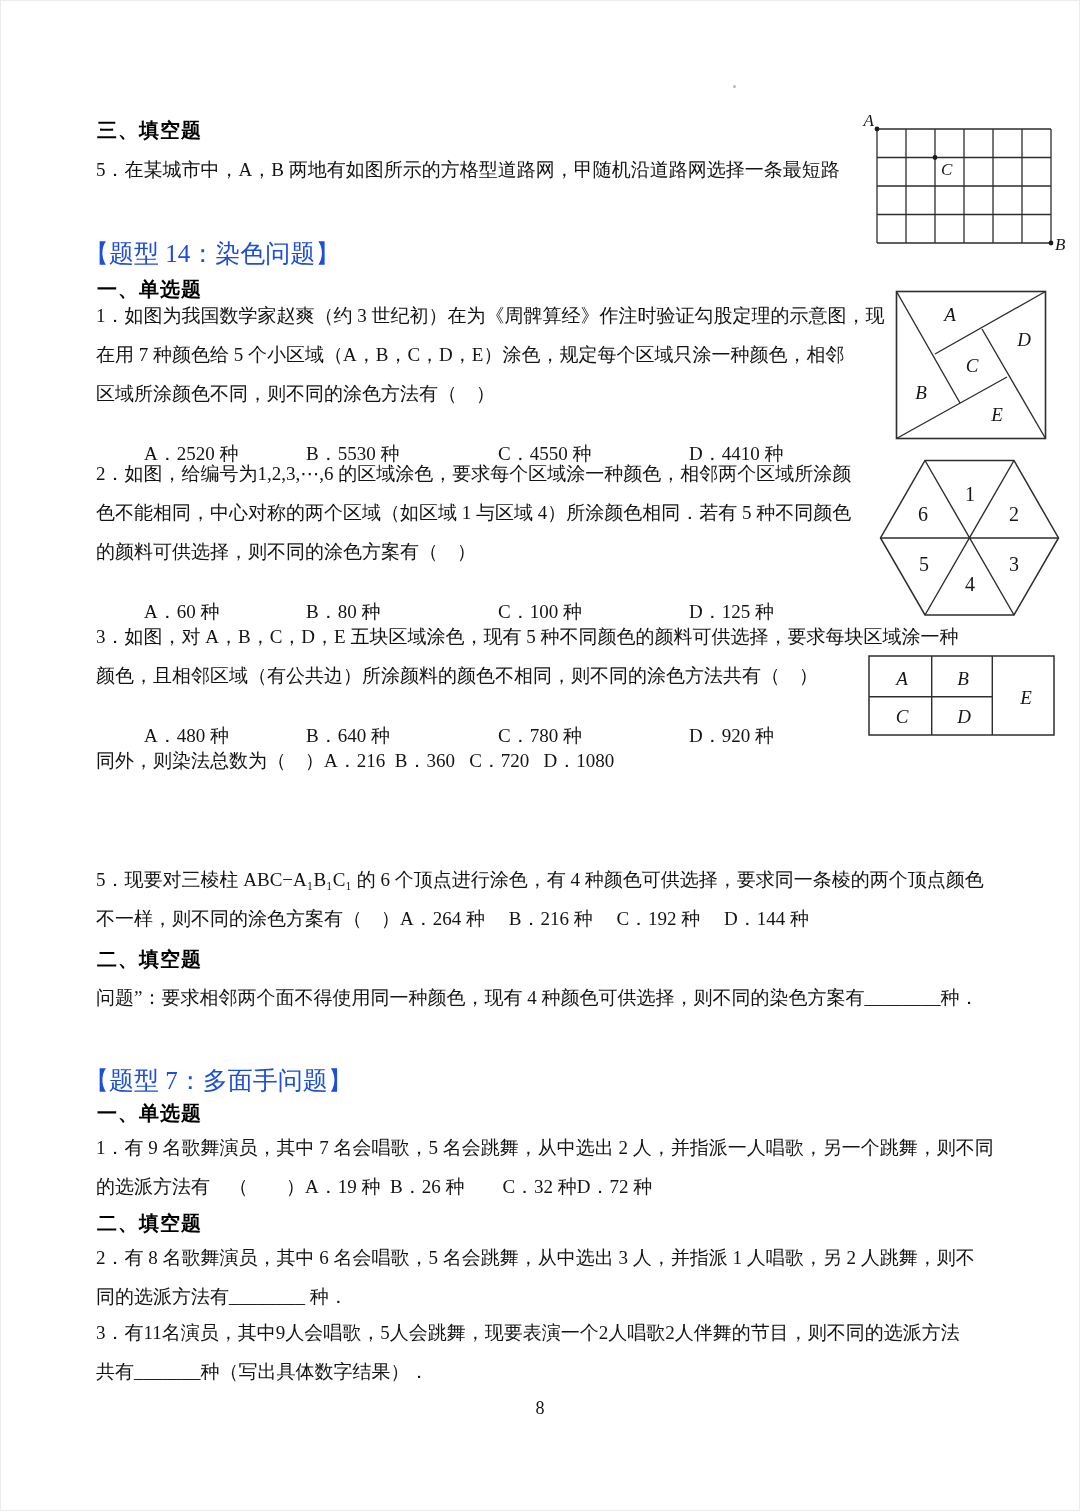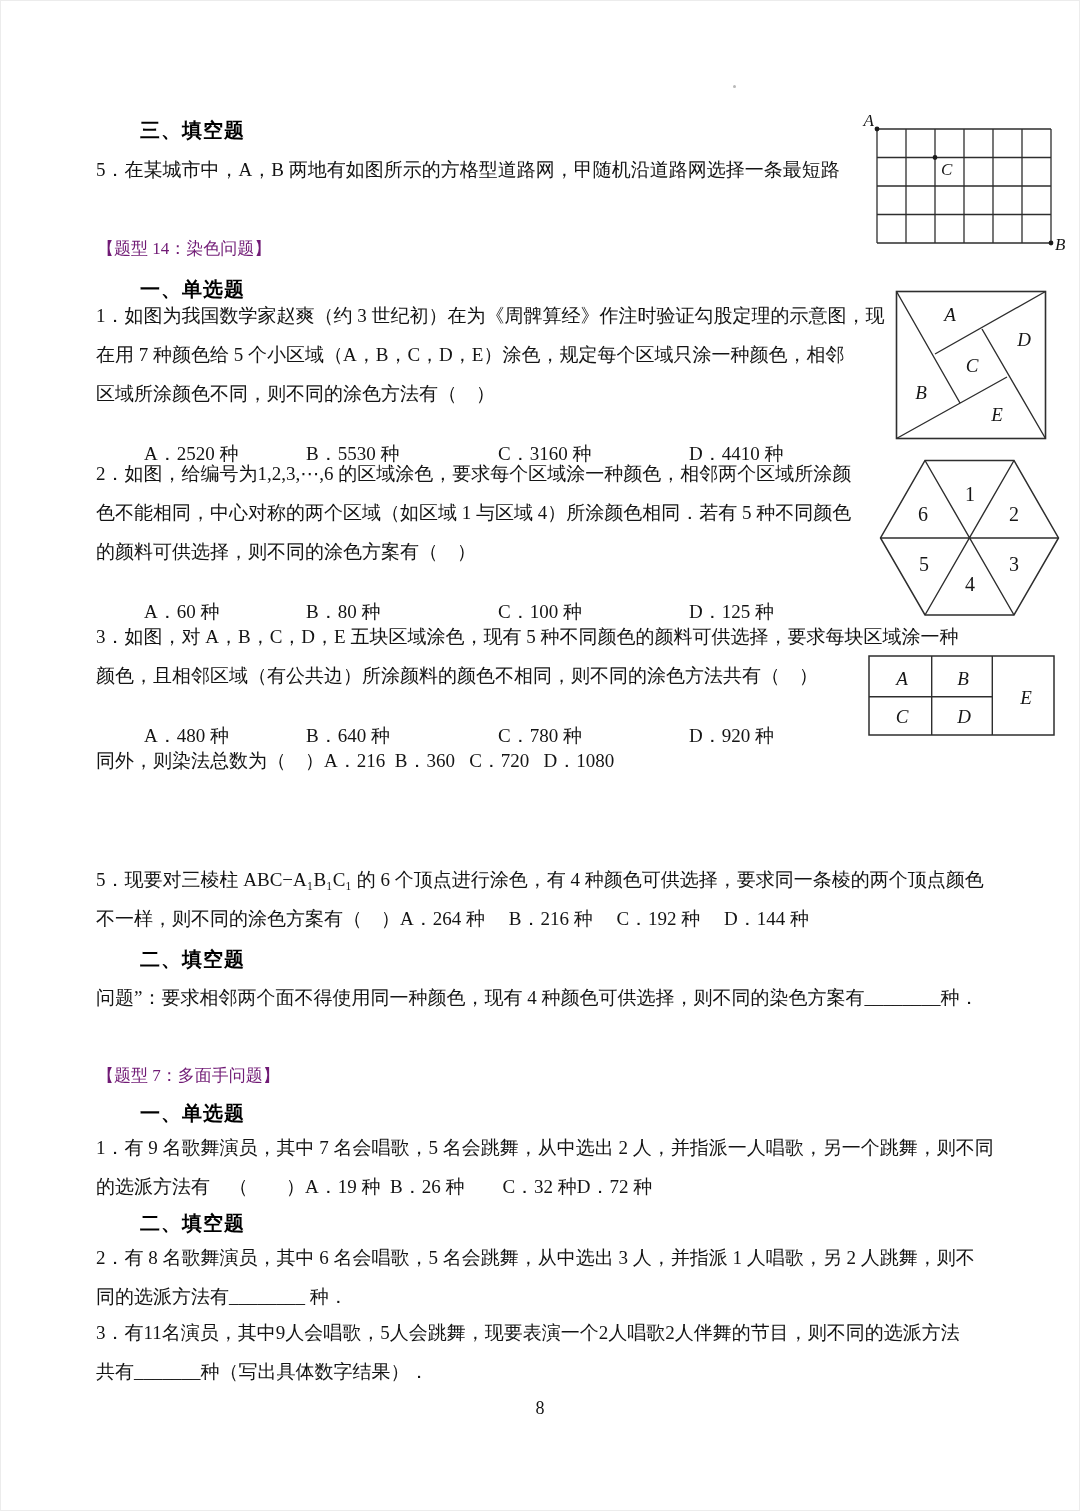--- a/index.html
+++ b/index.html
@@ -4,23 +4,23 @@
 <style>
   html,body{margin:0;padding:0;background:#ffffff;}
   .page{
     position:relative;width:1080px;height:1511px;background:#fff;
     font-family:"Liberation Serif","DejaVu Serif",serif;color:#141414;
     box-shadow:inset 0 0 0 1px #ececec;overflow:hidden;margin:0 auto;
   }
   .h-sec{
     position:absolute;left:97px;
     font-family:"Liberation Sans","DejaVu Sans",sans-serif;
-    font-weight:700;font-size:20px;color:#000;letter-spacing:1px;white-space:pre;margin-left:43px;
+    font-weight:700;font-size:20px;color:#000;letter-spacing:1px;white-space:pre;
   }
-  .h-topic{position:absolute;left:97px;font-size:17px;color:#701a75;white-space:pre;}
+  .h-topic{position:absolute;left:84px;font-size:25px;color:#1d4ed8;white-space:pre;}
   .para{position:absolute;left:96px;}
   .line{font-size:19px;line-height:39px;white-space:pre;}
   .opts{position:absolute;left:125px;font-size:19px;white-space:pre;}
   .opt{display:inline-block;}
   .opt.c1{width:162px;}
   .opt.c2{width:192px;}
   .opt.c3{width:191px;}
   .fig{position:absolute;}
   .fig text{font-family:"Liberation Serif","DejaVu Serif",serif;fill:#161616;}
   .fig text.it{font-style:italic;font-size:19px;}
@@ -55,21 +55,21 @@
 
   <div class="h-topic" style="top:237px">【题型 14：染色问题】</div>
   <div class="h-sec" style="top:276px">一、单选题</div>
 
   <div class="para" style="top:296px">
     <div class="line">1．如图为我国数学家赵爽（约 3 世纪初）在为《周髀算经》作注时验证勾股定理的示意图，现</div>
     <div class="line">在用 7 种颜色给 5 个小区域（A，B，C，D，E）涂色，规定每个区域只涂一种颜色，相邻</div>
     <div class="line">区域所涂颜色不同，则不同的涂色方法有（　）</div>
   </div>
   <div class="opts" style="top:419px">
-    <span class="opt c1">A．2520 种</span><span class="opt c2">B．5530 种</span><span class="opt c3">C．3160 种</span><span class="opt">D．4410 种</span>
+    <span class="opt c1">A．2520 种</span><span class="opt c2">B．5530 种</span><span class="opt c3">C．4550 种</span><span class="opt">D．4410 种</span>
   </div>
 
   <svg class="fig" style="left:895px;top:290px" width="152" height="150" viewBox="0 0 152 150">
     <rect x="1.5" y="1.5" width="149" height="147" stroke-width="1.6"></rect>
     <path stroke-width="1.4" d="M1.5 1.5L65 113 M150.5 1.5L40 64 M1.5 148.5L112 87 M150.5 148.5L87 39"></path>
     <text class="it" x="55" y="31" text-anchor="middle">A</text>
     <text class="it" x="129" y="56" text-anchor="middle">D</text>
     <text class="it" x="77" y="82" text-anchor="middle">C</text>
     <text class="it" x="26" y="109" text-anchor="middle">B</text>
     <text class="it" x="102" y="131" text-anchor="middle">E</text>

